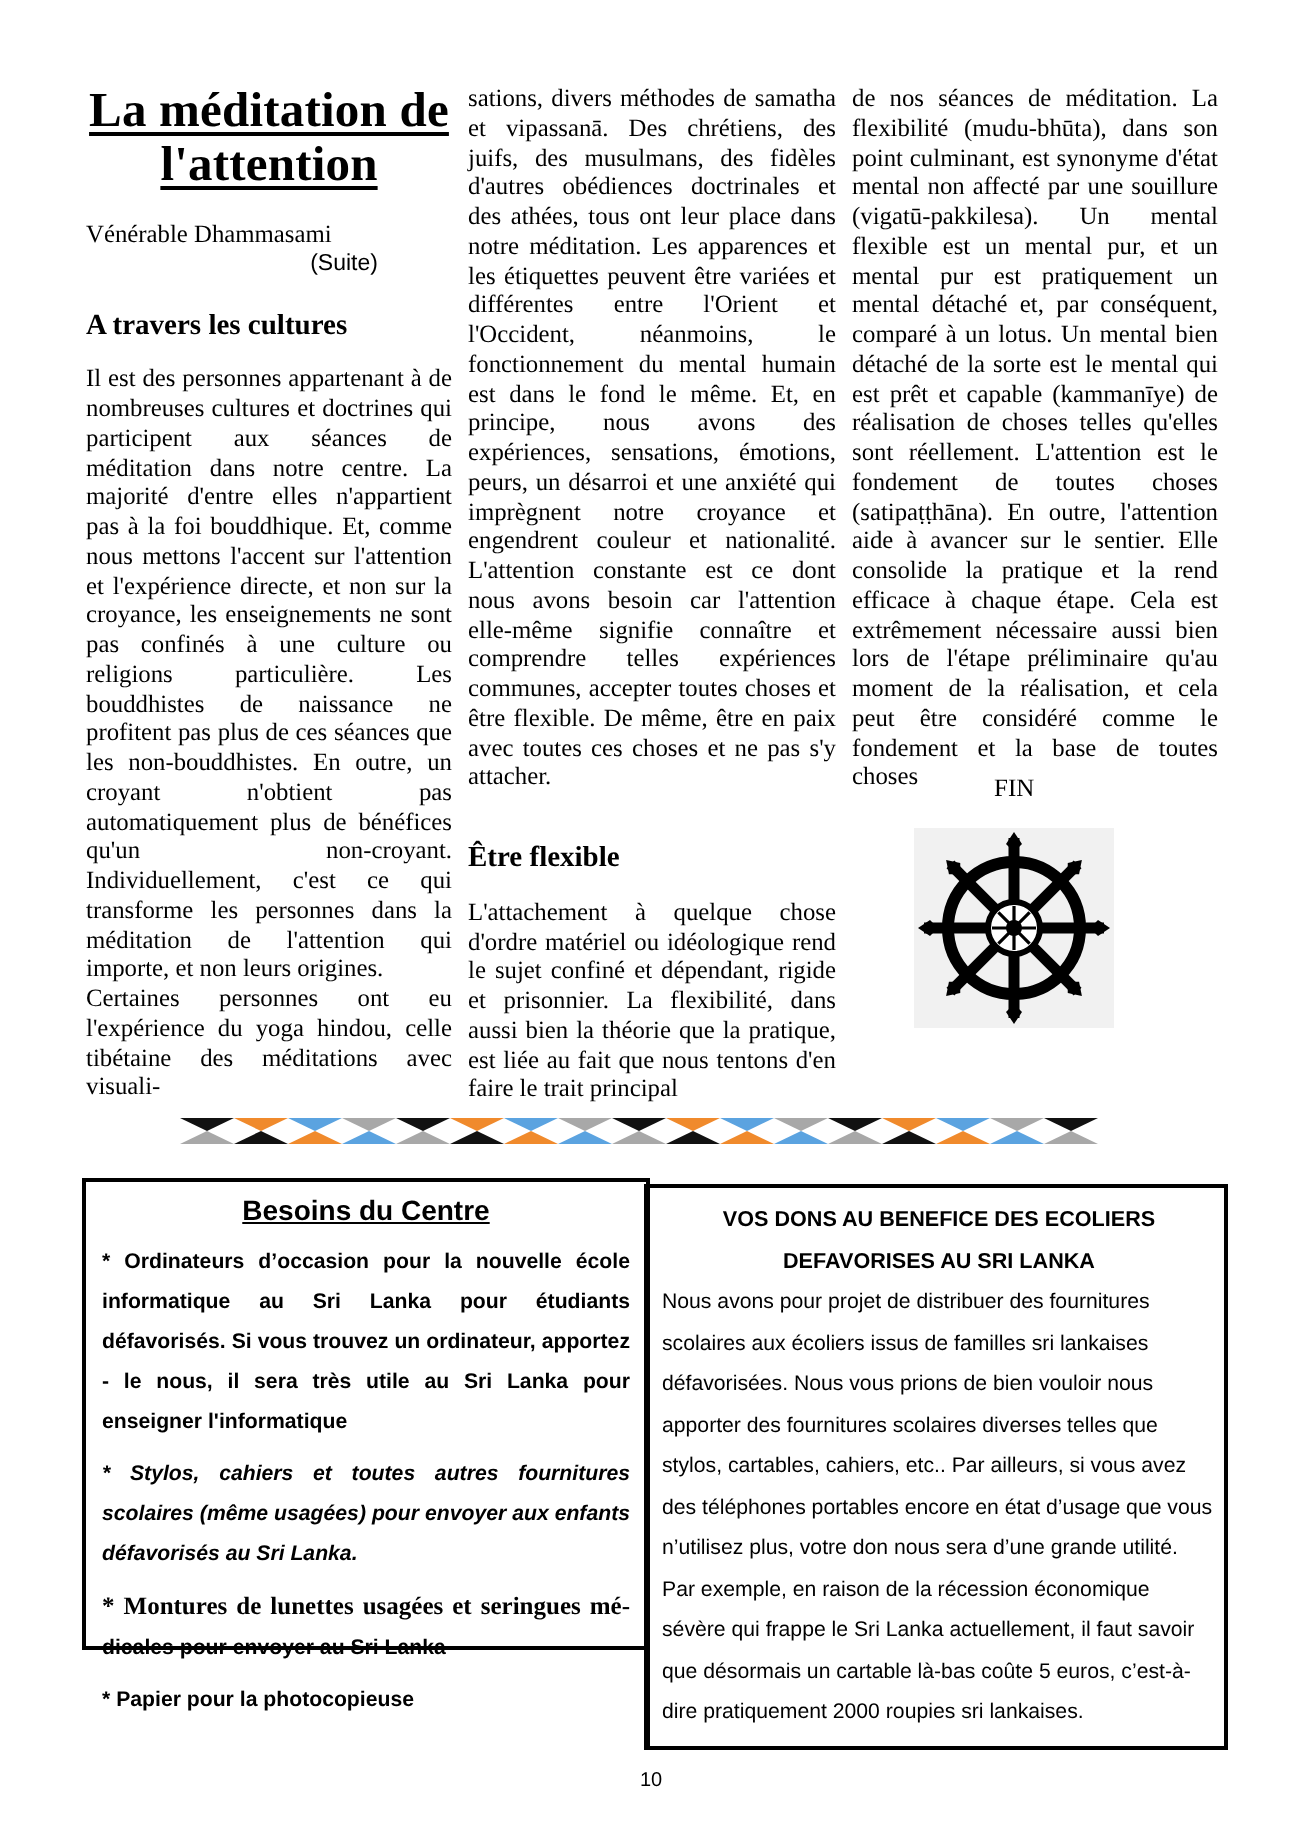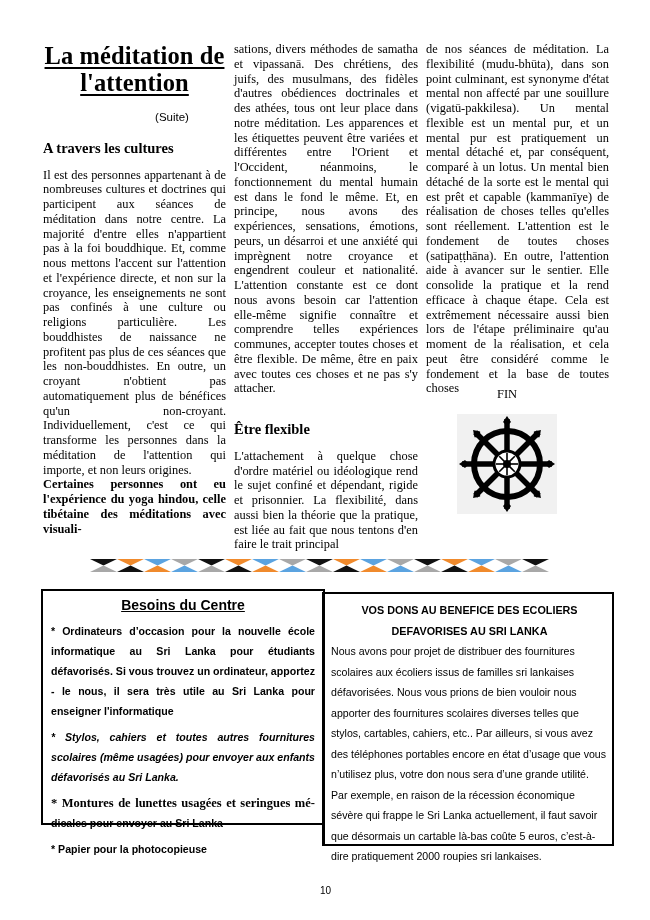--- a/index.html
+++ b/index.html
@@ -8,47 +8,48 @@
   .col { position: absolute; top: 42px; font-family: "Liberation Serif", serif; font-size: 12.4px; line-height: 14.75px; text-align: justify; hyphens: none; }
   #col1 { left: 43px; width: 183px; }
   #col2 { left: 234px; width: 184px; }
   #col3 { left: 426px; width: 183px; }
 
   .title { font-family: "Liberation Serif", serif; font-weight: bold; font-size: 24.5px; line-height: 27px; text-decoration: underline; text-decoration-thickness: 2px; text-underline-offset: 3px; margin: 0 0 14px 0; text-align: center; letter-spacing: 0.1px; }
   .author { font-family: "Liberation Serif", serif; font-size: 12.4px; margin: 0; text-align: left; }
   .suite { font-family: "Liberation Sans", sans-serif; font-size: 11.5px; margin: 0 0 16px 75px; text-align: center; }
   .h2 { font-family: "Liberation Serif", serif; font-weight: bold; font-size: 14.5px; margin: 0 0 12px 0; text-align: left; }
   .para { margin: 0; }
-  .para + .para { margin-top: 0; font-weight: bold; }
+  .para + .para { margin-top: 0; }
   .h2.flex { margin-top: 26px; margin-bottom: 12px; }
 
   #fin-label { position: absolute; left: 497px; top: 387px; font-family: "Liberation Serif", serif; font-size: 12.5px; }
   #wheel { position: absolute; left: 457px; top: 414px; width: 100px; height: 100px; background: #f1f1f1; }
 
   #divider { position: absolute; left: 90px; top: 559px; width: 459px; height: 13px; }
 
   .box { position: absolute; border: 2.5px solid #000; box-sizing: border-box; }
   #needs-box { left: 41px; top: 589px; width: 284px; height: 236px; padding: 6px 8px 0 8px; }
-  #donate-box { left: 322px; top: 592px; width: 292px; height: 254px; border-left-width: 3px; padding: 6px 4px 0 6px; }
+  #donate-box { left: 322px; top: 592px; width: 292px; height: 283px; border-left-width: 3px; padding: 6px 4px 0 6px; }
 
   .needs-title { font-family: "Liberation Sans", sans-serif; font-weight: bold; font-size: 14px; text-decoration: underline; text-align: center; margin: 0 0 8px 0; }
   .needs-item { font-family: "Liberation Sans", "DejaVu Sans", sans-serif; font-weight: bold; font-size: 10.6px; line-height: 20px; text-align: justify; margin: 0 0 6px 0; }
   .needs-item.italic { font-style: italic; }
   .needs-item .serif-part { font-family: "Liberation Serif", serif; font-size: 12.5px; }
 
   .donate-title { font-family: "Liberation Sans", sans-serif; font-weight: bold; font-size: 10.8px; text-align: center; line-height: 20.5px; margin: 0; }
   .donate-body { font-family: "Liberation Sans", sans-serif; font-weight: normal; font-size: 10.6px; line-height: 20.5px; text-align: left; margin: 0; }
 
   #page-number { position: absolute; left: 320px; top: 885px; font-family: "Liberation Sans", sans-serif; font-size: 10px; }
 </style>
 </head>
 <body>
 
 <div id="col1" class="col">
   <h1 class="title">La méditation de l'attention</h1>
+  <p class="author">Vénérable Dhammasami</p>
   <p class="suite">(Suite)</p>
   <h2 class="h2">A travers les cultures</h2>
   <p class="para">Il est des personnes appartenant à de nombreuses cultures et doctrines qui participent aux séances de méditation dans notre centre. La majorité d'entre elles n'appartient pas à la foi bouddhique. Et, comme nous mettons l'accent sur l'attention et l'expérience directe, et non sur la croyance, les enseignements ne sont pas confinés à une culture ou religions particulière. Les bouddhistes de naissance ne profitent pas plus de ces séances que les non-bouddhistes. En outre, un croyant n'obtient pas automatiquement plus de bénéfices qu'un non-croyant. Individuellement, c'est ce qui transforme les personnes dans la méditation de l'attention qui importe, et non leurs origines.</p>
   <p class="para" id="p2-part1">Certaines personnes ont eu l'expérience du yoga hindou, celle tibétaine des méditations avec visuali-</p>
 </div>
 
 <div id="col2" class="col">
   <p class="para" id="p2-part2">sations, divers méthodes de samatha et vipassanā. Des chrétiens, des juifs, des musulmans, des fidèles d'autres obédiences doctrinales et des athées, tous ont leur place dans notre méditation. Les apparences et les étiquettes peuvent être variées et différentes entre l'Orient et l'Occident, néanmoins, le fonctionnement du mental humain est dans le fond le même. Et, en principe, nous avons des expériences, sensations, émotions, peurs, un désarroi et une anxiété qui imprègnent notre croyance et engendrent couleur et nationalité. L'attention constante est ce dont nous avons besoin car l'attention elle-même signifie connaître et comprendre telles expériences communes, accepter toutes choses et être flexible. De même, être en paix avec toutes ces choses et ne pas s'y attacher.</p>
   <h2 class="h2 flex">Être flexible</h2>
   <p class="para" id="p3-part1">L'attachement à quelque chose d'ordre matériel ou idéologique rend le sujet confiné et dépendant, rigide et prisonnier. La flexibilité, dans aussi bien la théorie que la pratique, est liée au fait que nous tentons d'en faire le trait principal</p>

